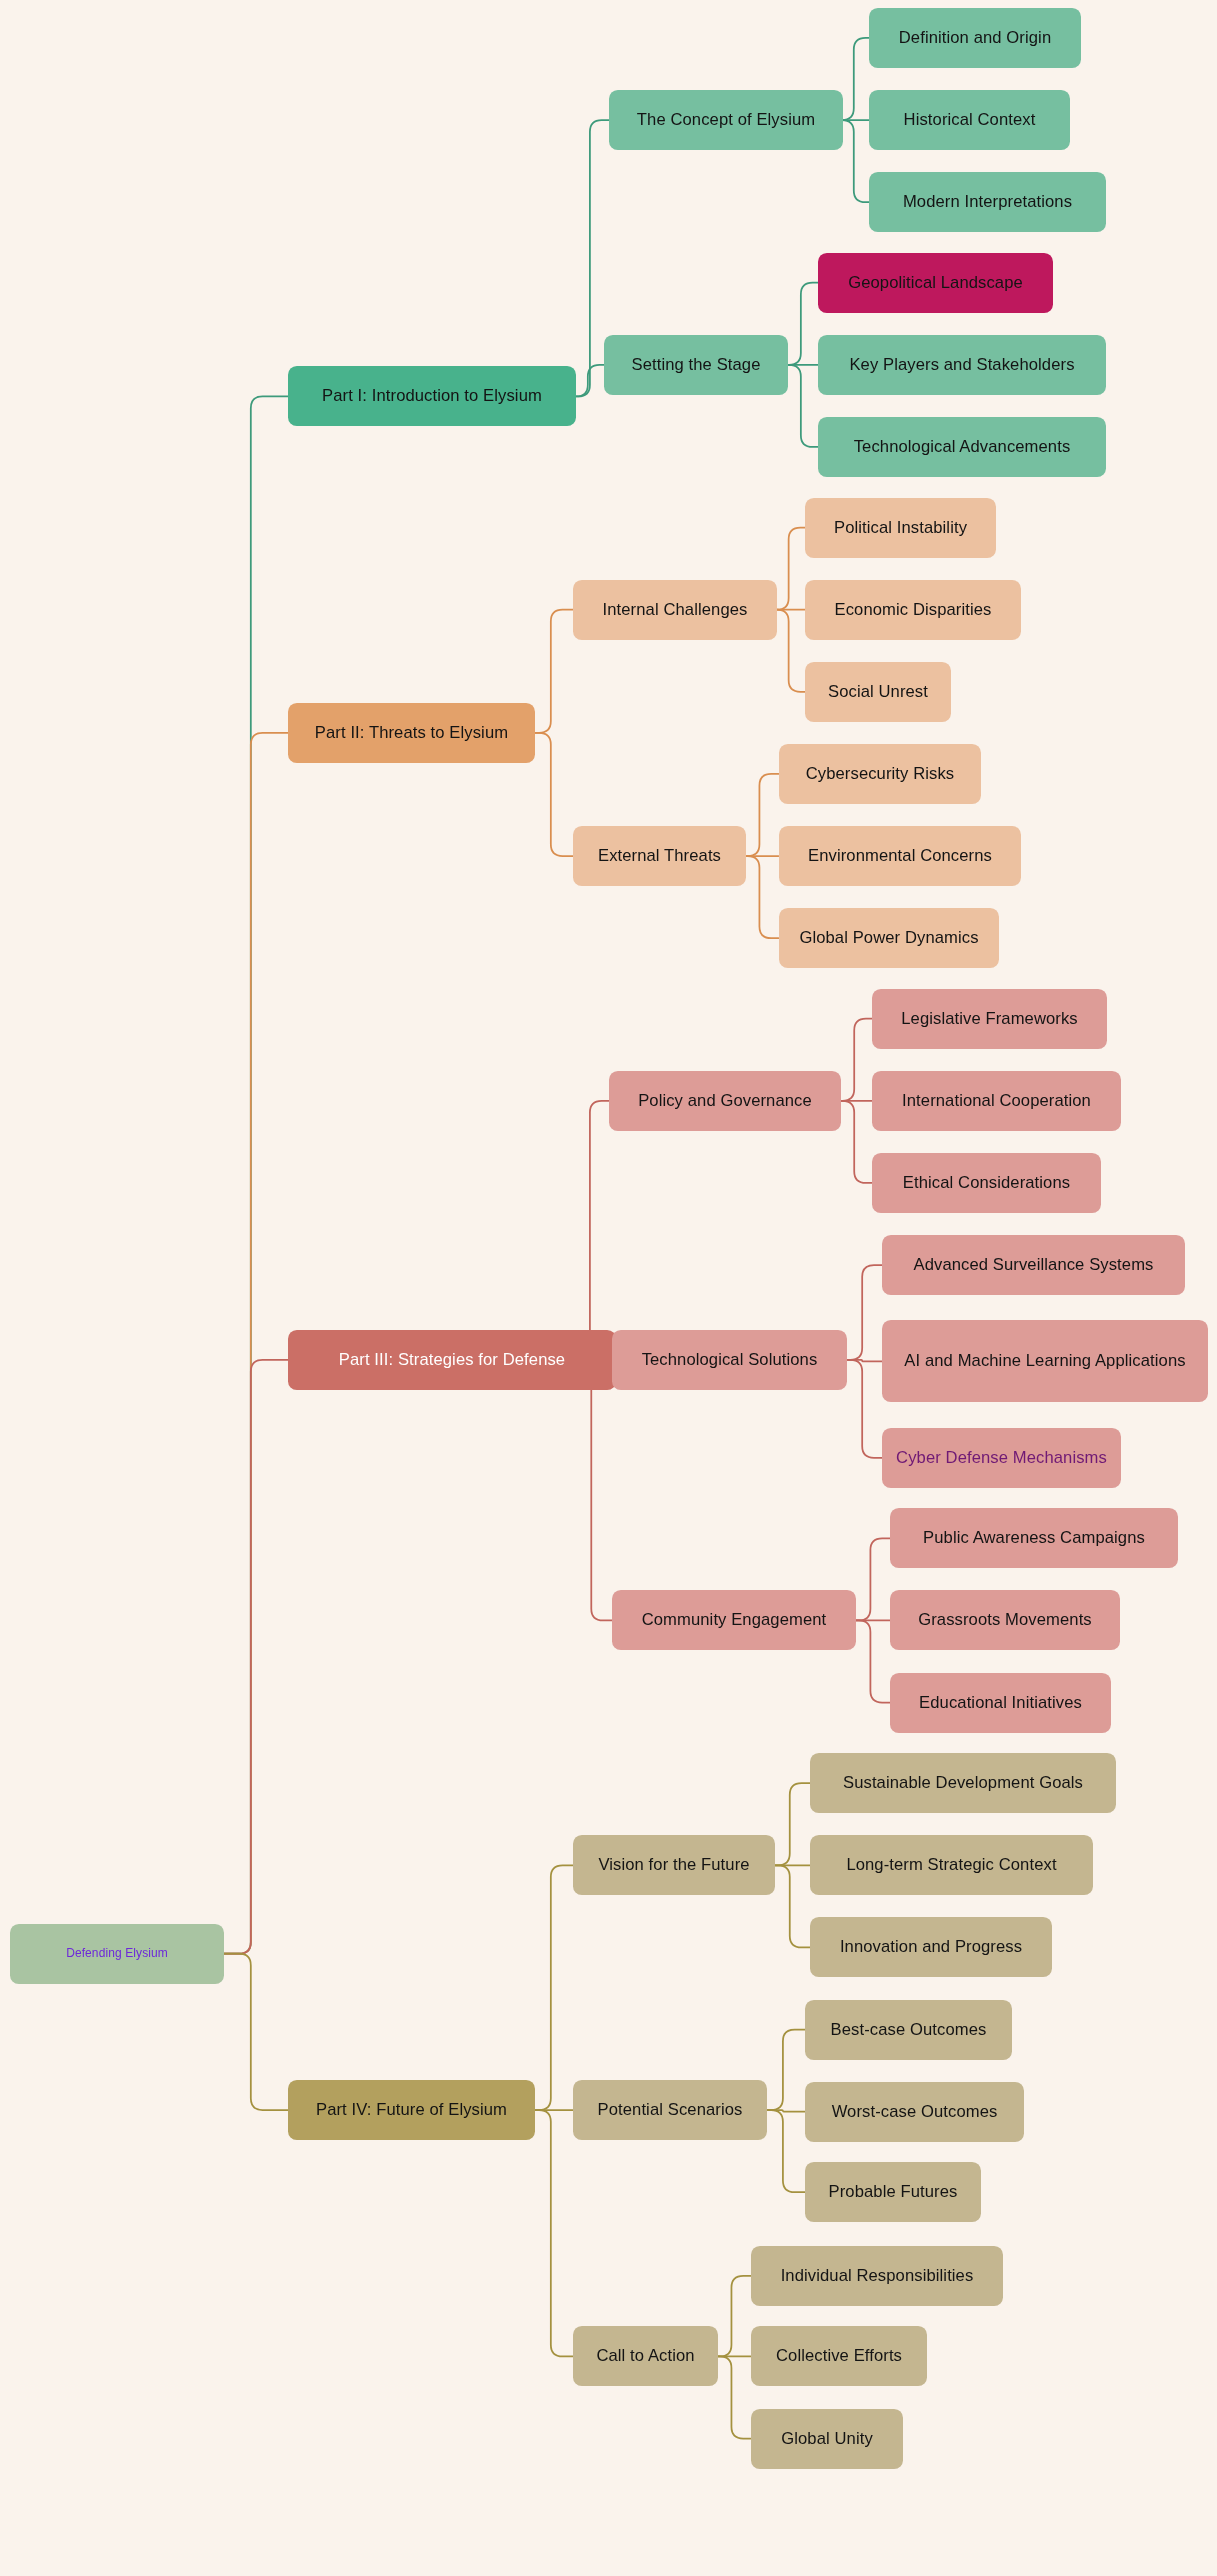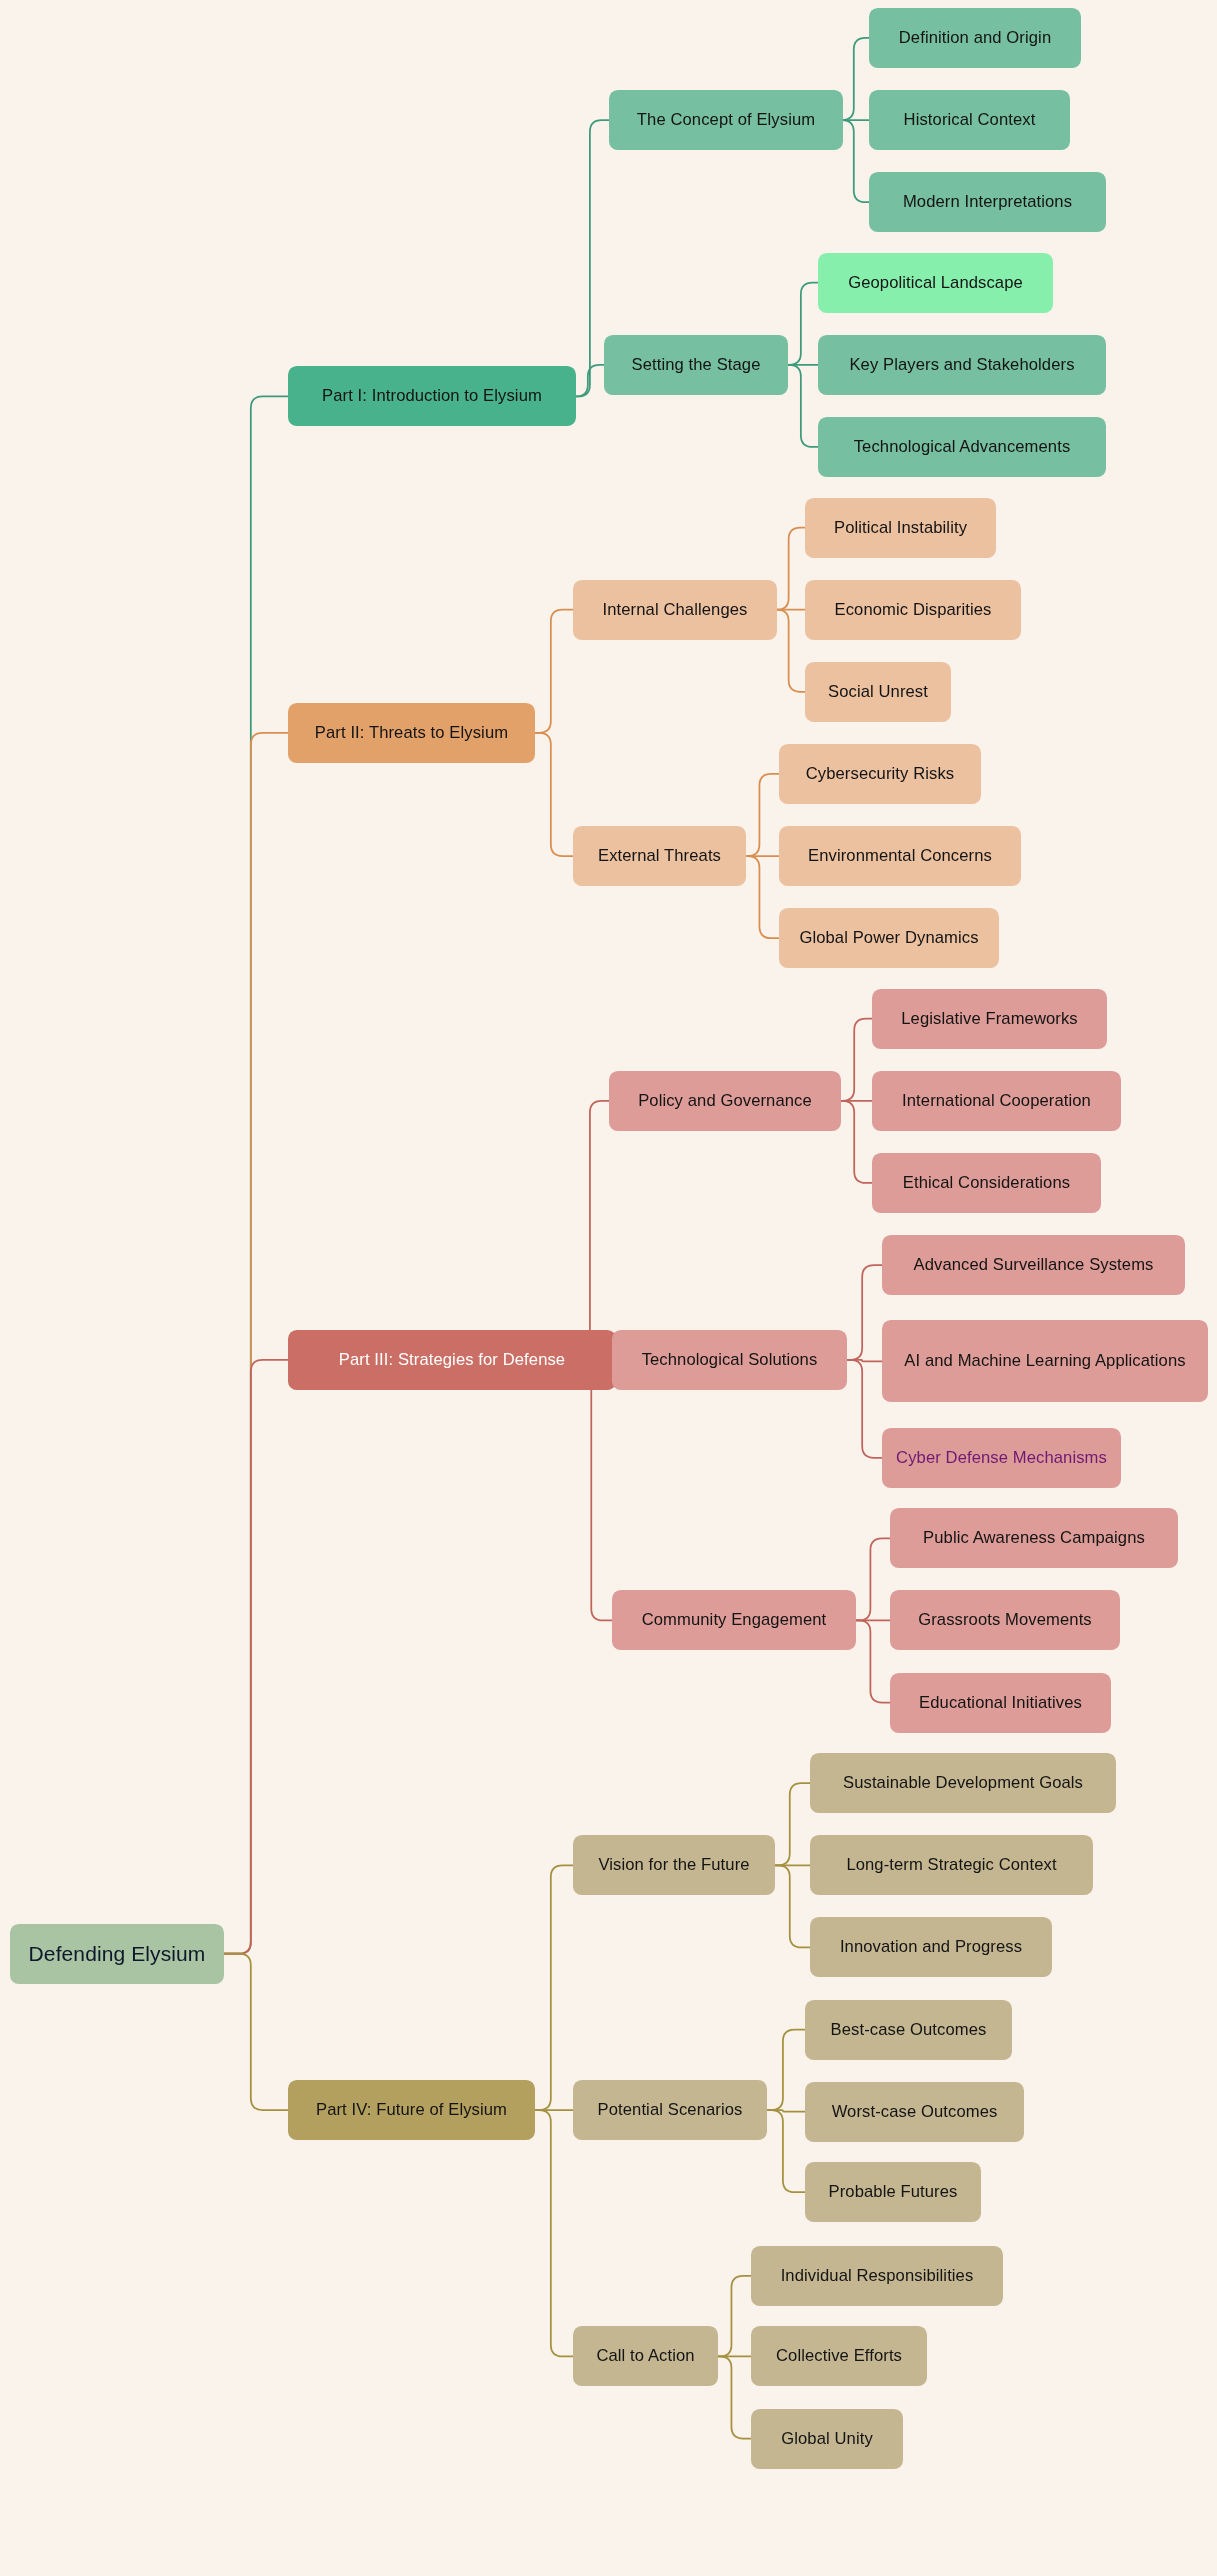--- a/index.html
+++ b/index.html
@@ -88,28 +88,28 @@
       <path d="M 546.3513513513514 2155.129368485592 L 585.0162162162162 2155.129368485592" fill="none" stroke="#a4913f" stroke-width="1.8" stroke-linecap="round"></path>
       <path d="M 783.3837837837838 2155.129368485592 L 787.623027027027 2155.129368485592 Q 799.623027027027 2155.129368485592 799.623027027027 2143.129368485592 L 799.623027027027 2084.8602084610666 Q 799.623027027027 2072.8602084610666 811.623027027027 2072.8602084610666 L 822.0486486486486 2072.8602084610666" fill="none" stroke="#a4913f" stroke-width="1.8" stroke-linecap="round"></path>
       <path d="M 783.3837837837838 2155.129368485592 L 798.8164666346298 2155.129368485592 Q 799.623027027027 2155.129368485592 799.623027027027 2155.9359288779888 L 799.623027027027 2155.9359288779888 Q 799.623027027027 2156.742489270386 800.4295874194241 2156.742489270386 L 822.0486486486486 2156.742489270386" fill="none" stroke="#a4913f" stroke-width="1.8" stroke-linecap="round"></path>
       <path d="M 783.3837837837838 2155.129368485592 L 787.623027027027 2155.129368485592 Q 799.623027027027 2155.129368485592 799.623027027027 2167.129368485592 L 799.623027027027 2227.011649294911 Q 799.623027027027 2239.011649294911 811.623027027027 2239.011649294911 L 822.0486486486486 2239.011649294911" fill="none" stroke="#a4913f" stroke-width="1.8" stroke-linecap="round"></path>
       <path d="M 546.3513513513514 2155.129368485592 L 550.5905945945946 2155.129368485592 Q 562.5905945945946 2155.129368485592 562.5905945945946 2167.129368485592 L 562.5905945945946 2394.77621091355 Q 562.5905945945946 2406.77621091355 574.5905945945946 2406.77621091355 L 585.0162162162162 2406.77621091355" fill="none" stroke="#a4913f" stroke-width="1.8" stroke-linecap="round"></path>
       <path d="M 732.9513513513514 2406.77621091355 L 735.0724324324324 2406.77621091355 Q 747.0724324324324 2406.77621091355 747.0724324324324 2394.77621091355 L 747.0724324324324 2336.5070508890253 Q 747.0724324324324 2324.5070508890253 759.0724324324324 2324.5070508890253 L 766.5729729729729 2324.5070508890253" fill="none" stroke="#a4913f" stroke-width="1.8" stroke-linecap="round"></path>
       <path d="M 732.9513513513514 2406.77621091355 L 766.5729729729729 2406.77621091355" fill="none" stroke="#a4913f" stroke-width="1.8" stroke-linecap="round"></path>
       <path d="M 732.9513513513514 2406.77621091355 L 735.0724324324324 2406.77621091355 Q 747.0724324324324 2406.77621091355 747.0724324324324 2418.77621091355 L 747.0724324324324 2478.6584917228693 Q 747.0724324324324 2490.6584917228693 759.0724324324324 2490.6584917228693 L 766.5729729729729 2490.6584917228693" fill="none" stroke="#a4913f" stroke-width="1.8" stroke-linecap="round"></path>
     </svg>
   <div id="nodes">
-      <div class="node root" style="left: 10px; top: 1924px; width: 214px; min-height: 60px; height: 60px; background: rgb(169, 196, 162); color: #0f172a; font-size: 21px;">Defending Elysium</div>
+      <div class="node root" style="left: 10px; top: 1924px; width: 214px; min-height: 60px; height: 60px; background: rgb(169, 196, 162); color: #6d28d9; font-size: 12px;">Defending Elysium</div>
       <div class="node lvl1" style="left: 288px; top: 366px; width: 288px; min-height: 60px; height: 60px; background: rgb(72, 178, 140); color: rgb(20, 20, 20); font-size: 16.6px;">Part I: Introduction to Elysium</div>
       <div class="node lvl2" style="left: 609px; top: 90px; width: 234px; min-height: 60px; height: 60px; background: rgb(118, 191, 160); color: rgb(20, 20, 20); font-size: 16.6px;">The Concept of Elysium</div>
       <div class="node lvl3" style="left: 869px; top: 8px; width: 212px; min-height: 60px; height: 60px; background: rgb(118, 191, 160); color: rgb(20, 20, 20); font-size: 16.6px;">Definition and Origin</div>
       <div class="node lvl3" style="left: 869px; top: 90px; width: 201px; min-height: 60px; height: 60px; background: rgb(118, 191, 160); color: rgb(20, 20, 20); font-size: 16.6px;">Historical Context</div>
       <div class="node lvl3" style="left: 869px; top: 172px; width: 237px; min-height: 60px; height: 60px; background: rgb(118, 191, 160); color: rgb(20, 20, 20); font-size: 16.6px;">Modern Interpretations</div>
       <div class="node lvl2" style="left: 604px; top: 335px; width: 184px; min-height: 60px; height: 60px; background: rgb(118, 191, 160); color: rgb(20, 20, 20); font-size: 16.6px;">Setting the Stage</div>
-      <div class="node lvl3" style="left: 818px; top: 253px; width: 235px; min-height: 60px; height: 60px; background: #86efac; color: rgb(20, 20, 20); font-size: 16.6px;">Geopolitical Landscape</div>
+      <div class="node lvl3" style="left: 818px; top: 253px; width: 235px; min-height: 60px; height: 60px; background: #be185d; color: rgb(20, 20, 20); font-size: 16.6px;">Geopolitical Landscape</div>
       <div class="node lvl3" style="left: 818px; top: 335px; width: 288px; min-height: 60px; height: 60px; background: rgb(118, 191, 160); color: rgb(20, 20, 20); font-size: 16.6px;">Key Players and Stakeholders</div>
       <div class="node lvl3" style="left: 818px; top: 417px; width: 288px; min-height: 60px; height: 60px; background: rgb(118, 191, 160); color: rgb(20, 20, 20); font-size: 16.6px;">Technological Advancements</div>
       <div class="node lvl1" style="left: 288px; top: 703px; width: 247px; min-height: 60px; height: 60px; background: rgb(227, 161, 106); color: rgb(20, 20, 20); font-size: 16.6px;">Part II: Threats to Elysium</div>
       <div class="node lvl2" style="left: 573px; top: 580px; width: 204px; min-height: 60px; height: 60px; background: rgb(236, 193, 160); color: rgb(20, 20, 20); font-size: 16.6px;">Internal Challenges</div>
       <div class="node lvl3" style="left: 805px; top: 498px; width: 191px; min-height: 60px; height: 60px; background: rgb(236, 193, 160); color: rgb(20, 20, 20); font-size: 16.6px;">Political Instability</div>
       <div class="node lvl3" style="left: 805px; top: 580px; width: 216px; min-height: 60px; height: 60px; background: rgb(236, 193, 160); color: rgb(20, 20, 20); font-size: 16.6px;">Economic Disparities</div>
       <div class="node lvl3" style="left: 805px; top: 662px; width: 146px; min-height: 60px; height: 60px; background: rgb(236, 193, 160); color: rgb(20, 20, 20); font-size: 16.6px;">Social Unrest</div>
       <div class="node lvl2" style="left: 573px; top: 826px; width: 173px; min-height: 60px; height: 60px; background: rgb(236, 193, 160); color: rgb(20, 20, 20); font-size: 16.6px;">External Threats</div>
       <div class="node lvl3" style="left: 779px; top: 744px; width: 202px; min-height: 60px; height: 60px; background: rgb(236, 193, 160); color: rgb(20, 20, 20); font-size: 16.6px;">Cybersecurity Risks</div>
       <div class="node lvl3" style="left: 779px; top: 826px; width: 242px; min-height: 60px; height: 60px; background: rgb(236, 193, 160); color: rgb(20, 20, 20); font-size: 16.6px;">Environmental Concerns</div>

